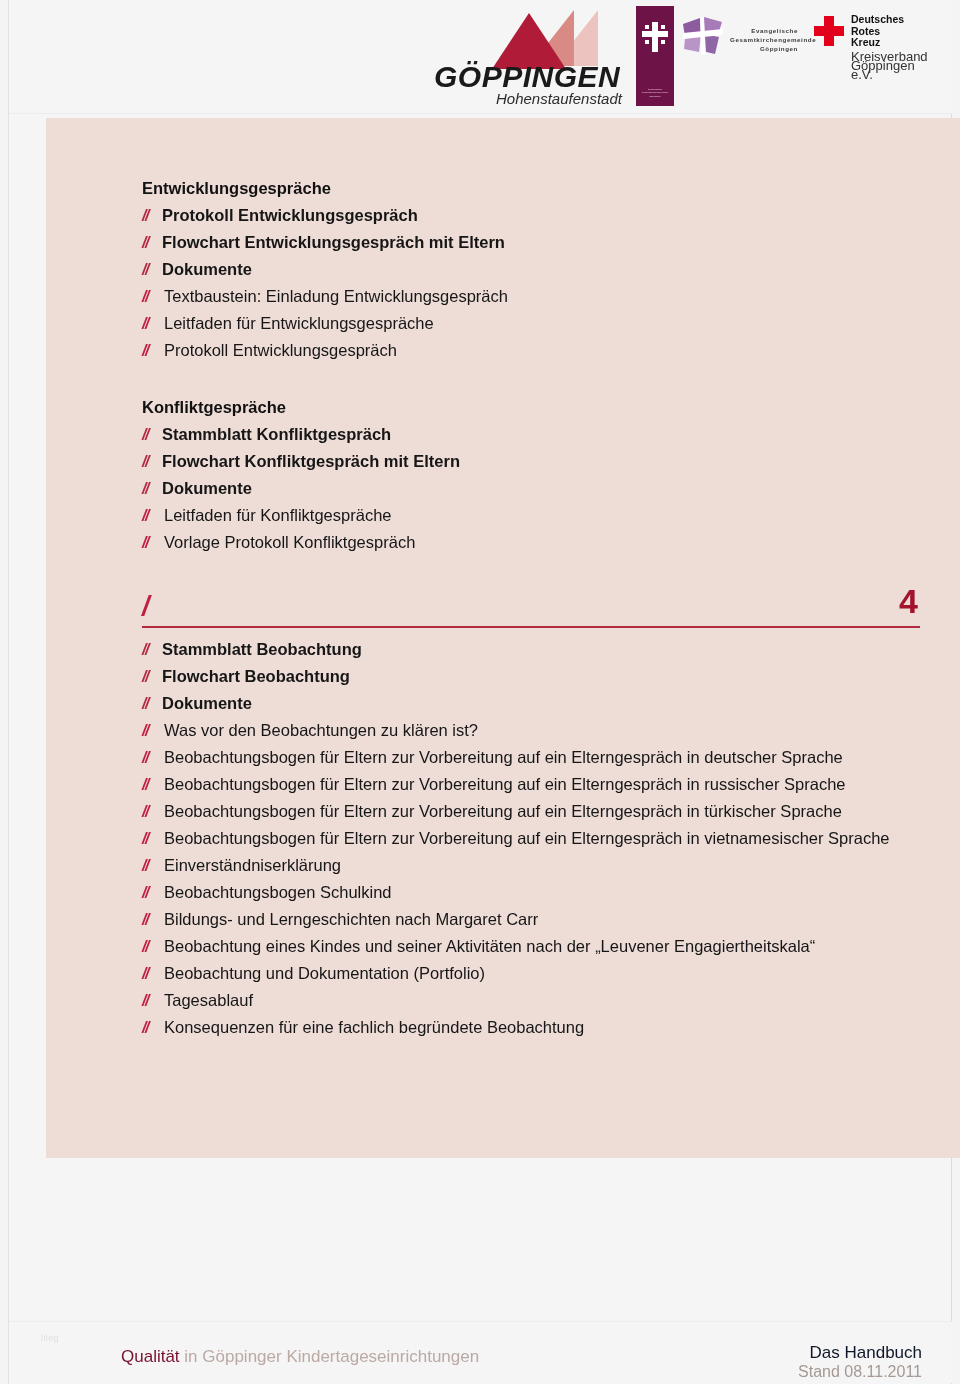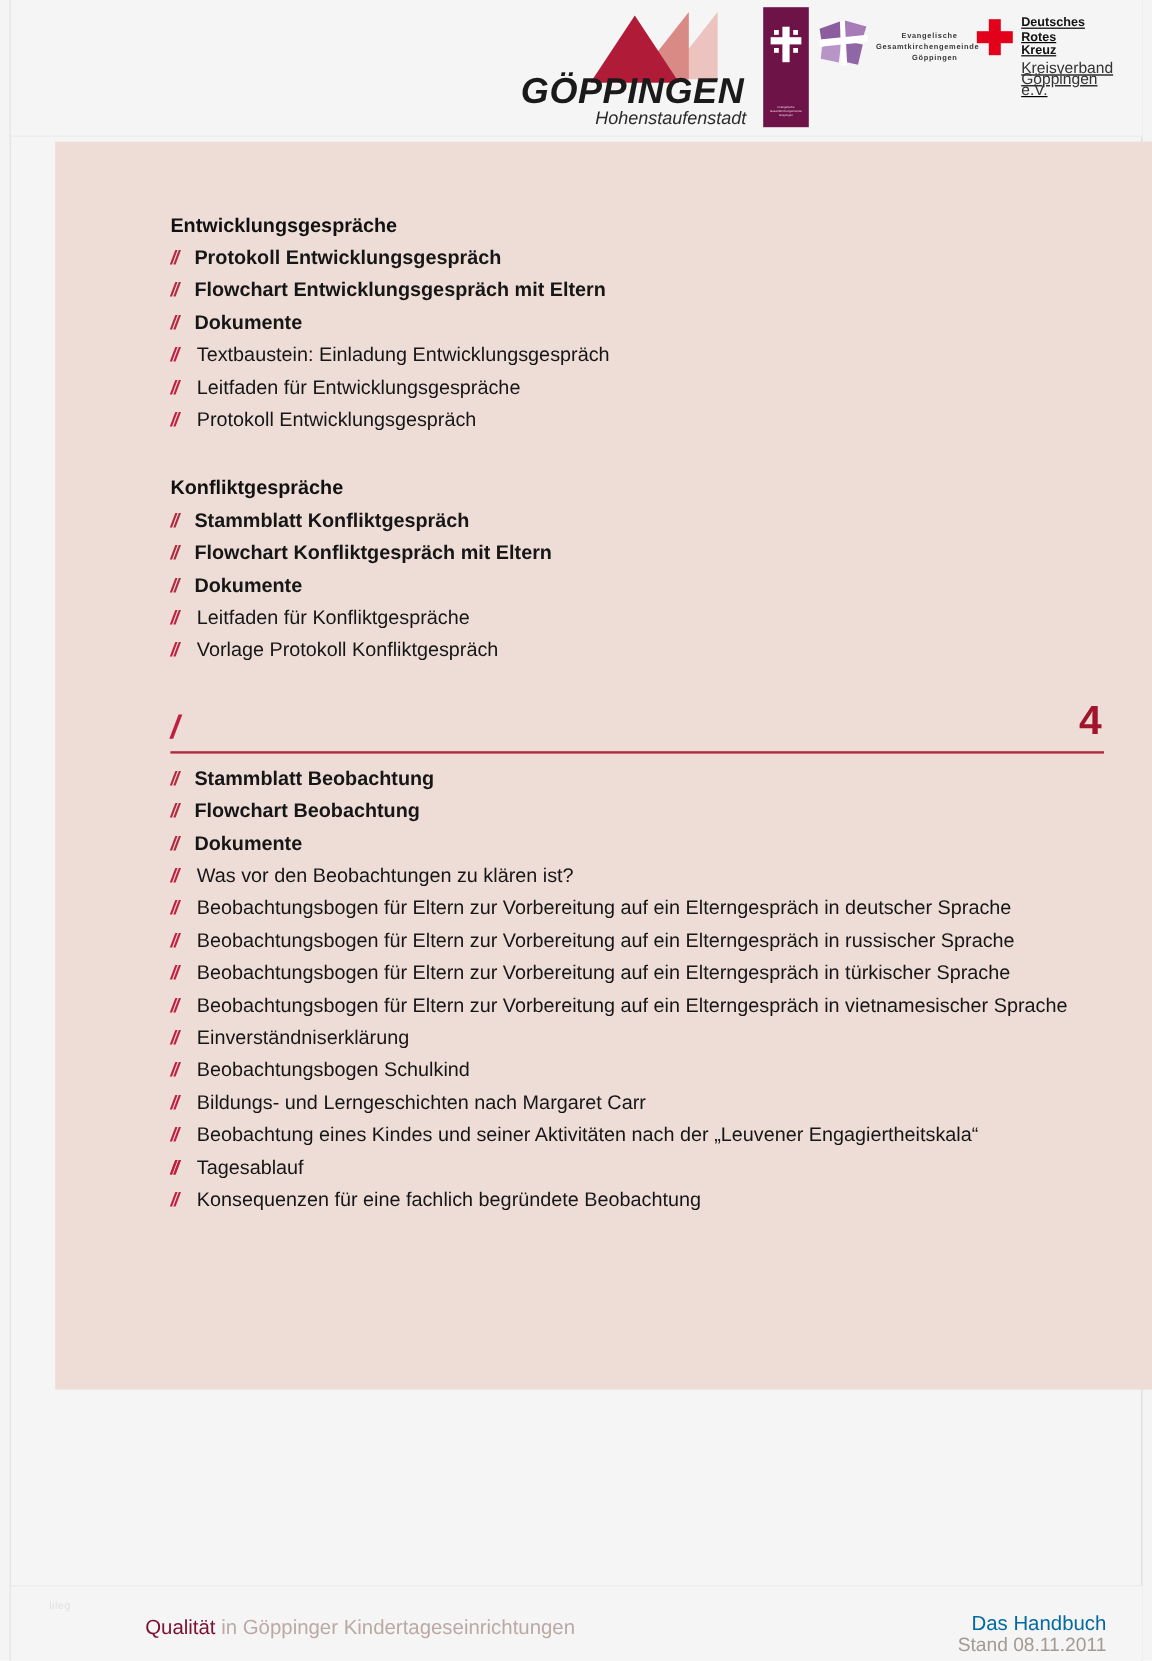--- a/index.html
+++ b/index.html
@@ -182,21 +182,21 @@
     content: "";
     position: absolute;
     background: #e2001a;
   }
   .drk-cross::before {
     left: 10px; top: 0; width: 10px; height: 30px;
   }
   .drk-cross::after {
     left: 0; top: 10px; width: 30px; height: 10px;
   }
-  .drk-text { margin-left: 7px; text-decoration: underline; }
+  .drk-text { margin-left: 7px; }
   .drk-title {
     font-size: 10.5px;
     line-height: 11.5px;
     font-weight: bold;
     color: #111;
   }
   .drk-sub {
     margin-top: 3px;
     font-size: 13px;
     line-height: 9px;
@@ -326,21 +326,21 @@
     color: #7a1030;
   }
   .footer-right {
     position: absolute;
     right: 30px;
     top: 20px;
     text-align: right;
   }
   .footer-right .handbook {
     font-size: 17px;
-    color: #0369a1;
+    color: #0f172a;
     line-height: 21px;
   }
   .footer-right .stand {
     font-size: 16px;
     color: #a49a93;
     line-height: 15px;
     margin-top: 1px;
   }
 </style>
 </head>
@@ -451,21 +451,21 @@
               <li class="item bold"><span class="bullet">//</span><span>Dokumente</span></li>
               <li class="item"><span class="bullet">//</span><span>Was vor den Beobachtungen zu klären ist?</span></li>
               <li class="item"><span class="bullet">//</span><span>Beobachtungsbogen für Eltern zur Vorbereitung auf ein Elterngespräch in deutscher Sprache</span></li>
               <li class="item"><span class="bullet">//</span><span>Beobachtungsbogen für Eltern zur Vorbereitung auf ein Elterngespräch in russischer Sprache</span></li>
               <li class="item"><span class="bullet">//</span><span>Beobachtungsbogen für Eltern zur Vorbereitung auf ein Elterngespräch in türkischer Sprache</span></li>
               <li class="item"><span class="bullet">//</span><span>Beobachtungsbogen für Eltern zur Vorbereitung auf ein Elterngespräch in vietnamesischer Sprache</span></li>
               <li class="item"><span class="bullet">//</span><span>Einverständniserklärung</span></li>
               <li class="item"><span class="bullet">//</span><span>Beobachtungsbogen Schulkind</span></li>
               <li class="item"><span class="bullet">//</span><span>Bildungs- und Lerngeschichten nach Margaret Carr</span></li>
               <li class="item"><span class="bullet">//</span><span>Beobachtung eines Kindes und seiner Aktivitäten nach der „Leuvener Engagiertheitskala“</span></li>
-              <li class="item"><span class="bullet">//</span></li>
+              <li class="item"><span class="bullet">//</span><span>Beobachtung und Dokumentation (Portfolio)</span></li>
               <li class="item"><span class="bullet">//</span><span>Tagesablauf</span></li>
               <li class="item"><span class="bullet">//</span><span>Konsequenzen für eine fachlich begründete Beobachtung</span></li>
             </ul>
         </div>
       </div>
 
     </div>
   </div>
 
   <div class="footer">

